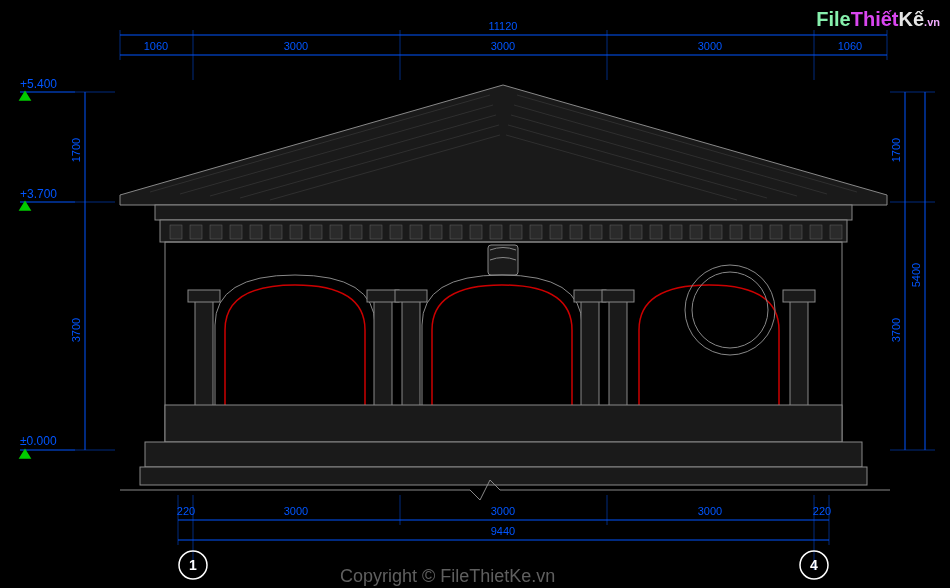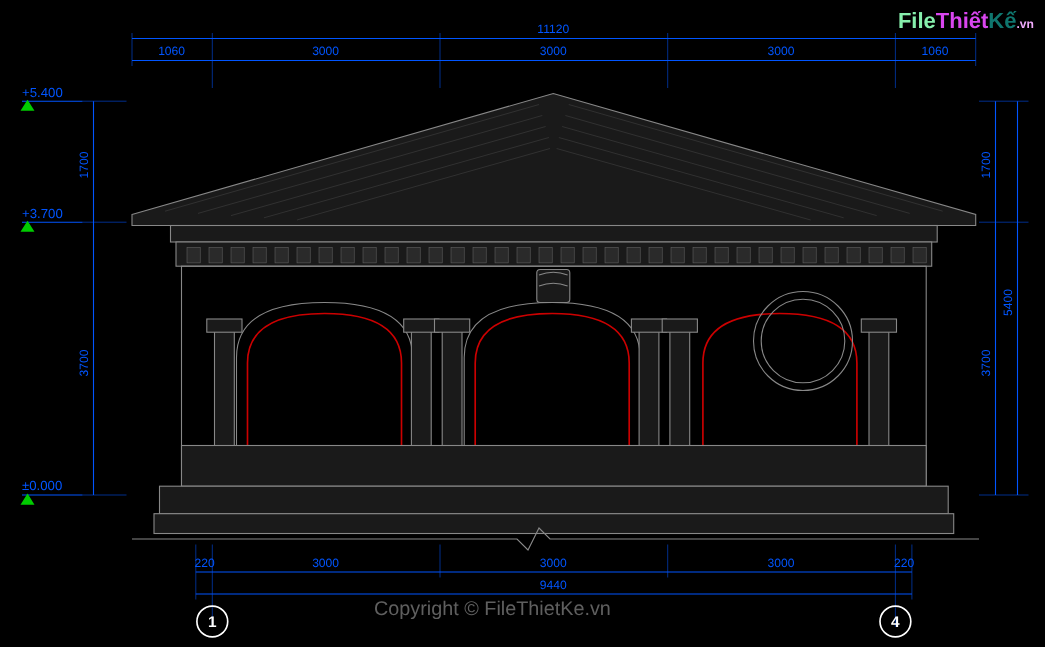--- a/index.html
+++ b/index.html
@@ -15,21 +15,21 @@
 .building-fill{fill:#1a1a1a;stroke:#888;stroke-width:1}
 .arch{stroke:#cc0000;stroke-width:1.5;fill:none}
 .circle-detail{stroke:#888;stroke-width:1;fill:none}
 .roof-tile{stroke:#444;stroke-width:0.5;fill:none}
 .dentil{fill:#2a2a2a;stroke:#666;stroke-width:0.5}
 .elev-marker{stroke:#00cc00;stroke-width:1.5;fill:#00cc00}
 .watermark{position:absolute;color:#888;font-size:18px;opacity:0.7;pointer-events:none}
 .logo{position:absolute;top:8px;right:10px;font-size:20px;font-weight:bold}
 .logo-file{color:#86efac}
 .logo-thiet{color:#d946ef}
-.logo-ke{color:#0f766e}
+.logo-ke{color:#e5e5e5}
 .logo-vn{color:#f0abfc;font-size:11px}
 </style>
 </head>
 <body>
 
 <svg class="canvas" viewBox="0 0 950 588">
 
 <g>
 <line class="ext-line" x1="120" y1="30" x2="120" y2="60"></line>
 <line class="ext-line" x1="193" y1="30" x2="193" y2="80"></line>
@@ -197,17 +197,17 @@
 
 <g>
 <circle class="grid-circle" cx="193" cy="565" r="14"></circle>
 <text class="grid-text" x="193" y="570">1</text>
 <circle class="grid-circle" cx="814" cy="565" r="14"></circle>
 <text class="grid-text" x="814" y="570">4</text>
 </g>
 
 </svg>
 
-<div class="watermark" style="left:340px;top:543px">Copyright © FileThietKe.vn</div>
+<div class="watermark" style="left:340px;top:566px">Copyright © FileThietKe.vn</div>
 
 <div class="logo">
 <span class="logo-file">File</span><span class="logo-thiet">Thiết</span><span class="logo-ke">Kế</span><span class="logo-vn">.vn</span>
 </div>
 
 </body></html>

